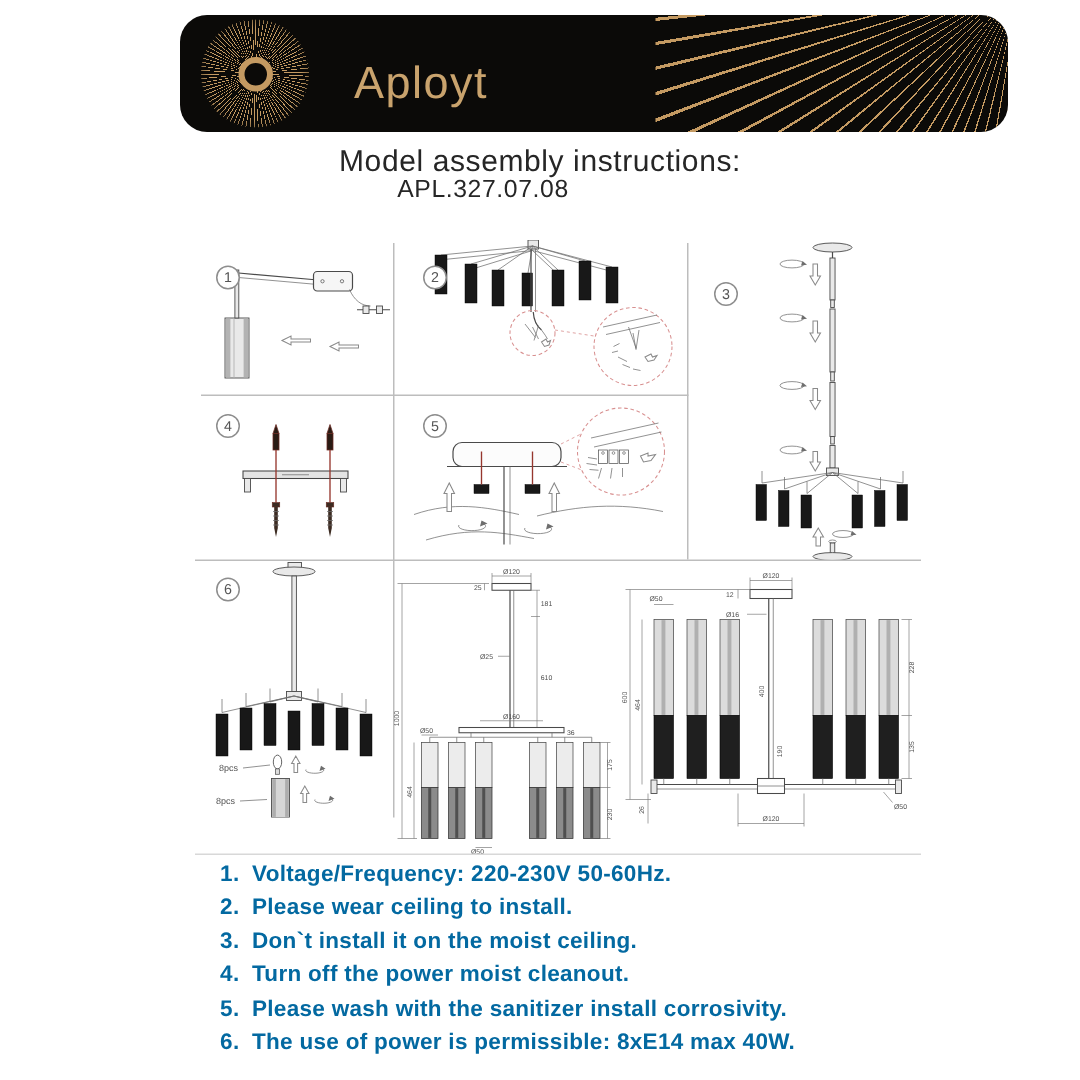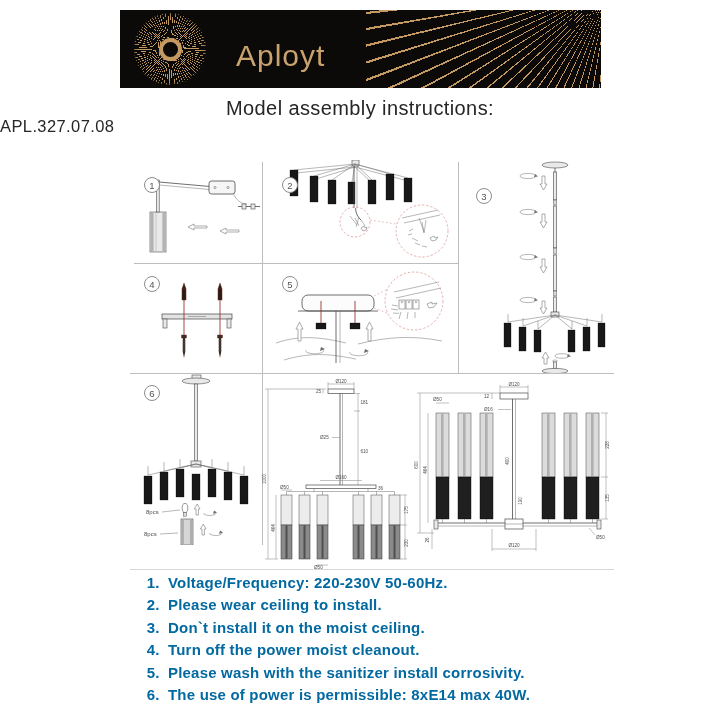--- a/index.html
+++ b/index.html
@@ -3,22 +3,22 @@
 <meta charset="utf-8">
 <style>
   html,body { margin:0; padding:0; }
   body {
     width:720px; height:720px; background:#ffffff; position:relative;
     font-family:"Liberation Sans", sans-serif; overflow:hidden;
   }
 
   
   .banner {
-    position:absolute; left:120px; top:10px; width:481px; height:78px;
-    background:#0b0a08; overflow:hidden;
+    position:absolute; left:120px; top:10px; width:552px; height:78px;
+    background:#0b0a08; overflow:hidden;border-radius:18px;
   }
   .starburst {
     position:absolute; left:14px; top:3px; width:72px; height:72px; border-radius:50%;
     background:
       radial-gradient(circle, rgba(11,10,8,0) 0 60%, #0b0a08 94%),
       repeating-conic-gradient(#c49a62 0deg 1.0deg, rgba(11,10,8,0) 1.0deg 4.4deg);
   }
   .starburst::after {
     content:""; position:absolute; left:50%; top:50%; width:15px; height:15px;
     margin:-11.5px 0 0 -11.5px; background:#0b0a08;
@@ -33,21 +33,21 @@
     background: repeating-conic-gradient(from 160deg at 104% -30%,
       #c49a62 0deg 0.5deg, rgba(11,10,8,0) 0.5deg 3.7deg);
   }
 
   
   .title-line1 {
     position:absolute; top:97px; left:0; width:720px; text-align:center;
     font-size:20px; color:#262626; letter-spacing:0.4px;
   }
   .title-line2 {
-    position:absolute; top:117px; left:0; width:644px; text-align:left;
+    position:absolute; top:117px; left:0; width:644px; text-align:center;
     font-size:16.5px; color:#262626; letter-spacing:0.4px;
   }
 
   
   .grid { position:absolute; left:130px; top:160px; width:484px; height:412px; }
   .gline { position:absolute; background:#bdbdbd; }
   .gline.faint { background:#d8d8d8; }
   .panel { position:absolute; }
   .panel svg { display:block; }
   .badge {

